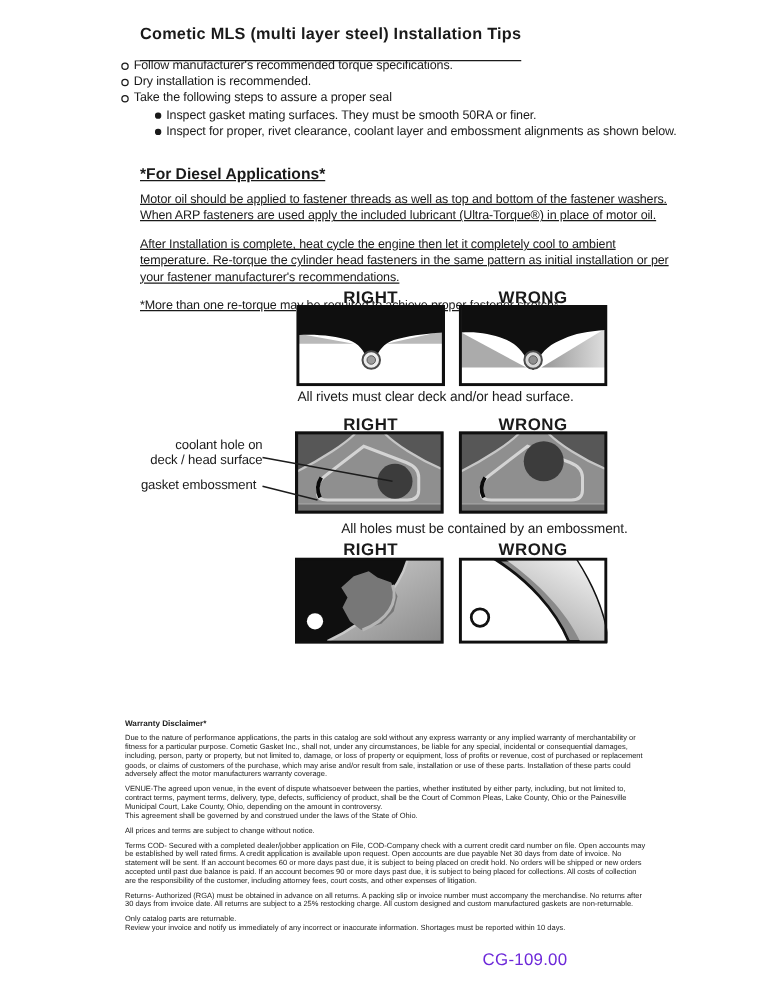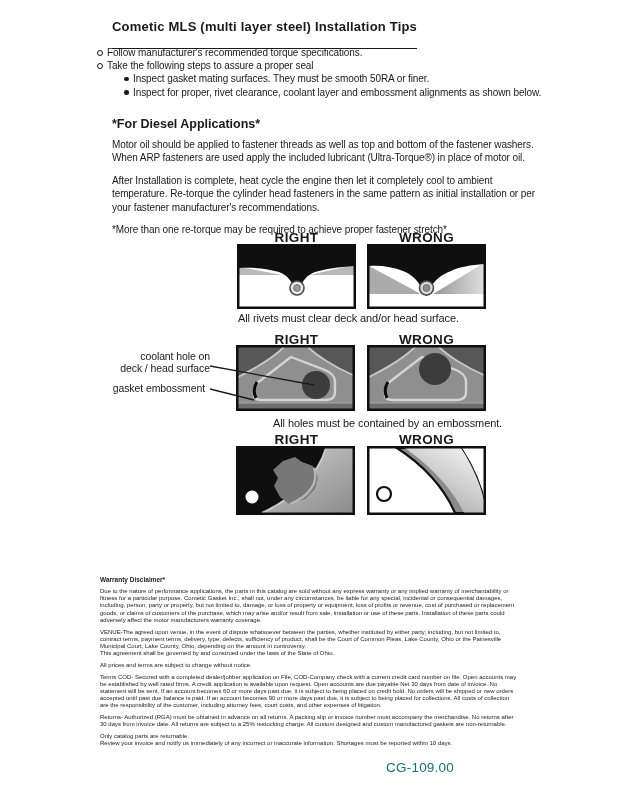--- a/index.html
+++ b/index.html
@@ -19,46 +19,47 @@
   .tip::before{
     content:"";position:absolute;left:0;top:4px;width:4px;height:4px;
     border:1px solid #1a1a1a;border-radius:50%;
   }
   .subtip{position:relative;margin-left:27px;padding-left:9px;}
   .subtip::before{
     content:"";position:absolute;left:0;top:4.5px;width:4.5px;height:4.5px;
     background:#1a1a1a;border-radius:50%;
   }
   
-  .diesel{position:absolute;left:112px;top:117px;width:432px;}
+  .diesel{position:absolute;left:112px;top:132px;width:432px;text-decoration:underline;}
   .diesel h2{margin:0 0 7px 0;font-size:12.5px;font-weight:bold;}
   .diesel p{margin:0 0 9px 0;font-size:10px;line-height:13.4px;letter-spacing:-.1px;}
   
   .rw-label{position:absolute;width:119px;text-align:center;font-size:13.5px;font-weight:bold;letter-spacing:.4px;}
   .panel{position:absolute;width:119px;}
   .caption{position:absolute;font-size:11px;letter-spacing:-.1px;line-height:12.5px;}
   .side-label{position:absolute;text-align:right;font-size:10.5px;line-height:11.5px;letter-spacing:-.1px;}
   .leaders{position:absolute;left:206px;top:358px;}
   
   .disclaimer{position:absolute;left:100px;top:576px;width:419px;color:#222;}
   .disclaimer h3{margin:0 0 5px 0;font-size:6.5px;font-weight:bold;}
   .disclaimer p{margin:0 0 4.5px 0;font-size:6px;line-height:7.2px;letter-spacing:0;}
   .disclaimer p.tight{margin-bottom:0;}
   
-  .footer{position:absolute;left:355px;top:760px;width:130px;text-align:center;font-size:13.5px;color:#0f766e;letter-spacing:.2px;}
+  .footer{position:absolute;left:355px;top:760px;width:130px;text-align:center;font-size:13.5px;color:#6d28d9;letter-spacing:.2px;}
 </style>
 </head>
 <body>
 
 <div class="page">
 
   <div class="title">Cometic MLS (multi layer steel) Installation Tips</div>
 
   <div class="tips">
     <div class="tip">Follow manufacturer's recommended torque specifications.</div>
+    <div class="tip">Dry installation is recommended.</div>
     <div class="tip">Take the following steps to assure a proper seal</div>
     <div class="subtip">Inspect gasket mating surfaces.  They must be smooth 50RA or finer.</div>
     <div class="subtip">Inspect for proper, rivet clearance, coolant layer and embossment alignments as shown below.</div>
   </div>
 
   <div class="diesel">
     <h2>*For Diesel Applications*</h2>
     <p>Motor oil should be applied to fastener threads as well as top and bottom of the fastener washers. When ARP fasteners are used apply the included lubricant (Ultra-Torque®) in place of motor oil.</p>
     <p>After Installation is complete, heat cycle the engine then let it completely cool to ambient temperature. Re-torque the cylinder head fasteners in the same pattern as initial installation or per your fastener manufacturer's recommendations.</p>
     <p>*More than one re-torque may be required to achieve proper fastener stretch*</p>

